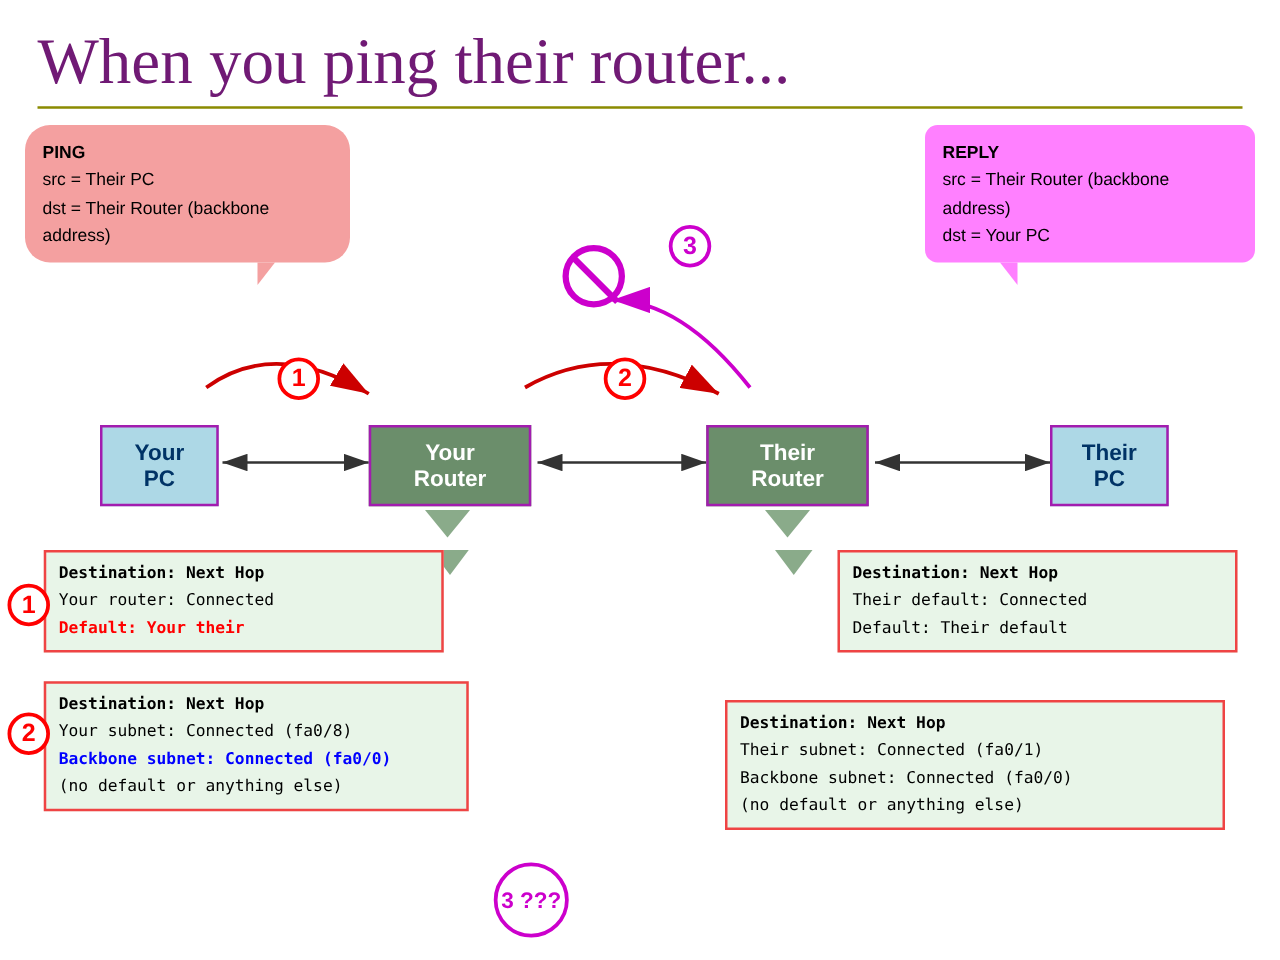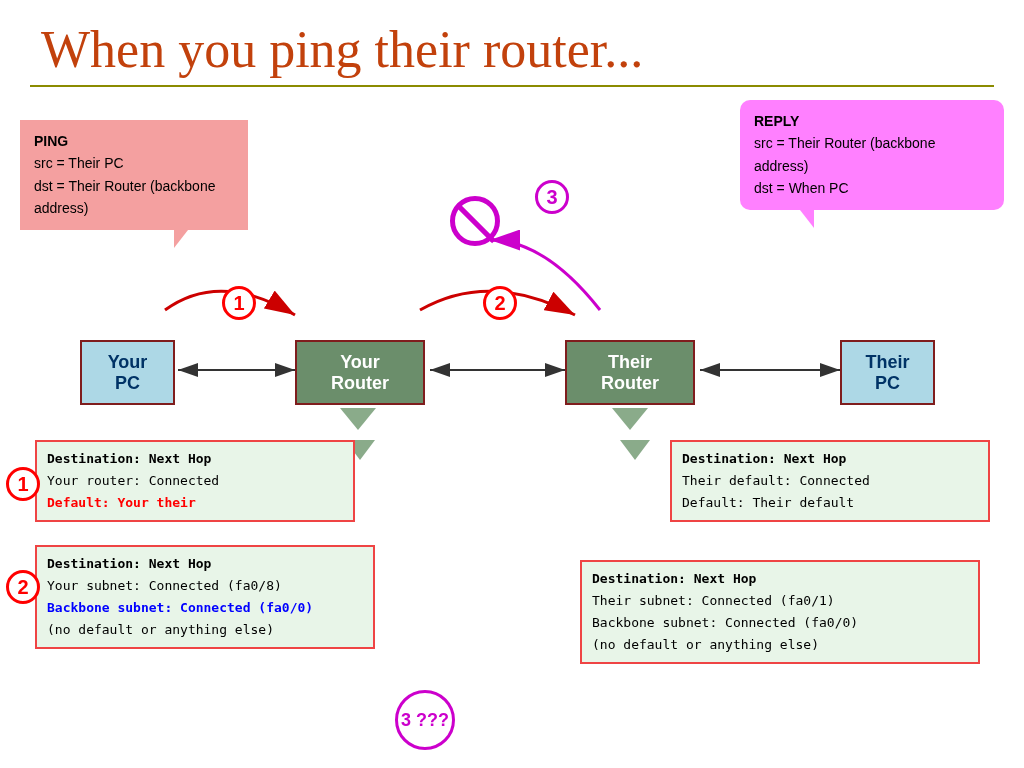--- a/index.html
+++ b/index.html
@@ -15,44 +15,42 @@
     .slide {
       width: 1024px;
       height: 768px;
       position: relative;
       padding: 20px 30px;
     }
 
     
     .title {
       font-size: 52px;
-      color: #c2410c;
+      color: #701a75;
       font-weight: normal;
       margin-bottom: 6px;
       font-family: 'Times New Roman', serif;
-      margin-left: 11px;
     }
     .title-line {
       height: 2px;
       background: #8B8B00;
       margin-bottom: 12px;
     }
 
     
     .callout-ping {
       position: absolute;
       top: 100px;
       left: 20px;
       background: #F4A0A0;
-      border-radius: 0;
+      border-radius: 20px;
       padding: 10px 14px;
       font-size: 14px;
       line-height: 1.6;
-      width: 228px;
-      margin-top: 20px;
+      width: 260px;
     }
     .callout-ping::after {
       content: '';
       position: absolute;
       bottom: -18px;
       right: 60px;
       border-width: 18px 14px 0 0;
       border-style: solid;
       border-color: #F4A0A0 transparent transparent transparent;
     }
@@ -74,21 +72,21 @@
       bottom: -18px;
       left: 60px;
       border-width: 18px 0 0 14px;
       border-style: solid;
       border-color: #FF80FF transparent transparent transparent;
     }
 
     
     .node {
       position: absolute;
-      border: 2px solid #7f1d1d;
+      border: 2px solid #a21caf;
       background: #ADD8E6;
       text-align: center;
       font-size: 18px;
       font-weight: bold;
       display: flex;
       align-items: center;
       justify-content: center;
       color: #003366;
     }
     .node.green {
@@ -188,21 +186,21 @@
 
   <div class="callout-ping">
     <div style="font-weight:bold;">PING</div>
     <div>src = Their PC</div>
     <div>dst = Their Router (backbone address)</div>
   </div>
 
   <div class="callout-reply">
     <div style="font-weight:bold;">REPLY</div>
     <div>src = Their Router (backbone address)</div>
-    <div>dst = When PC</div>
+    <div>dst = Your PC</div>
   </div>
 
   <div class="no-symbol"></div>
 
   <div class="circle-num magenta" style="top:180px; left:535px;">
     <span>3</span>
   </div>
 
   <svg class="arrows-svg">
 

